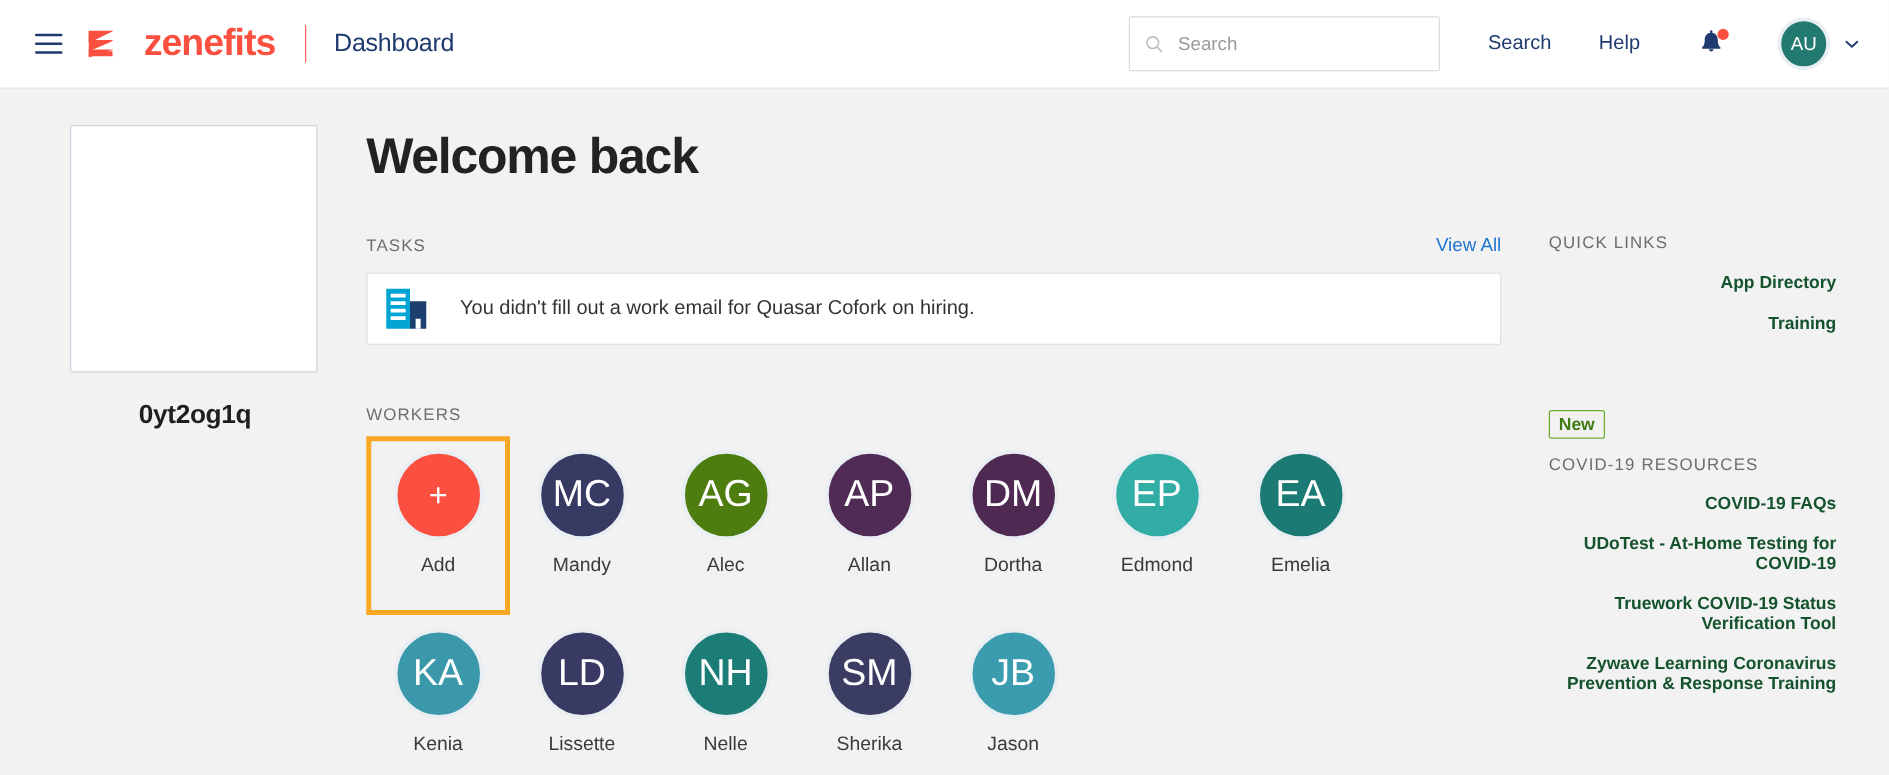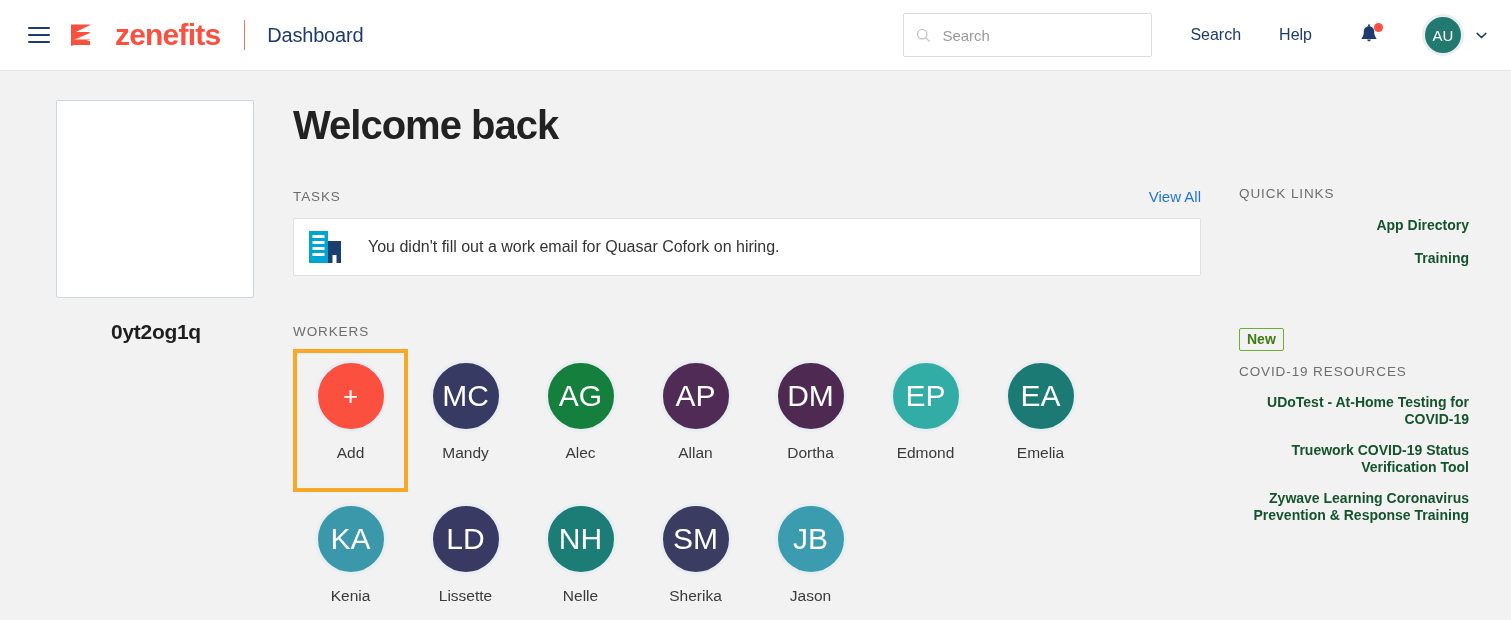--- a/index.html
+++ b/index.html
@@ -239,21 +239,21 @@
     <div class="worker-grid" id="worker-grid">
         <div class="worker-cell highlighted" style="border-color: rgb(248, 168, 37);">
           <div class="avatar add" style="background: rgb(251, 80, 64);">+</div>
           <div class="worker-name">Add</div>
         </div>
         <div class="worker-cell">
           <div class="avatar" style="background: rgb(55, 58, 99);">MC</div>
           <div class="worker-name">Mandy</div>
         </div>
         <div class="worker-cell">
-          <div class="avatar" style="background: #15803d;">AG</div>
+          <div class="avatar" style="background: #4d7c0f;">AG</div>
           <div class="worker-name">Alec</div>
         </div>
         <div class="worker-cell">
           <div class="avatar" style="background: rgb(79, 43, 85);">AP</div>
           <div class="worker-name">Allan</div>
         </div>
         <div class="worker-cell">
           <div class="avatar" style="background: rgb(78, 42, 83);">DM</div>
           <div class="worker-name">Dortha</div>
         </div>
@@ -289,17 +289,18 @@
   </div>
 
   <div class="side-col">
     <div class="side-label quick-links-head">QUICK LINKS</div>
     <a class="side-link" href="#">App Directory</a>
     <a class="side-link" href="#">Training</a>
 
     <div class="new-badge">New</div>
     <div class="side-label covid-head">COVID-19 RESOURCES</div>
 
+    <a class="side-link covid-link" href="#">COVID-19 FAQs</a>
     <a class="side-link covid-link" href="#">UDoTest - At-Home Testing for COVID-19</a>
     <a class="side-link covid-link" href="#">Truework COVID-19 Status Verification Tool</a>
     <a class="side-link covid-link" href="#">Zywave Learning Coronavirus Prevention &amp; Response Training</a>
   </div>
 </div>
 
 </body></html>

